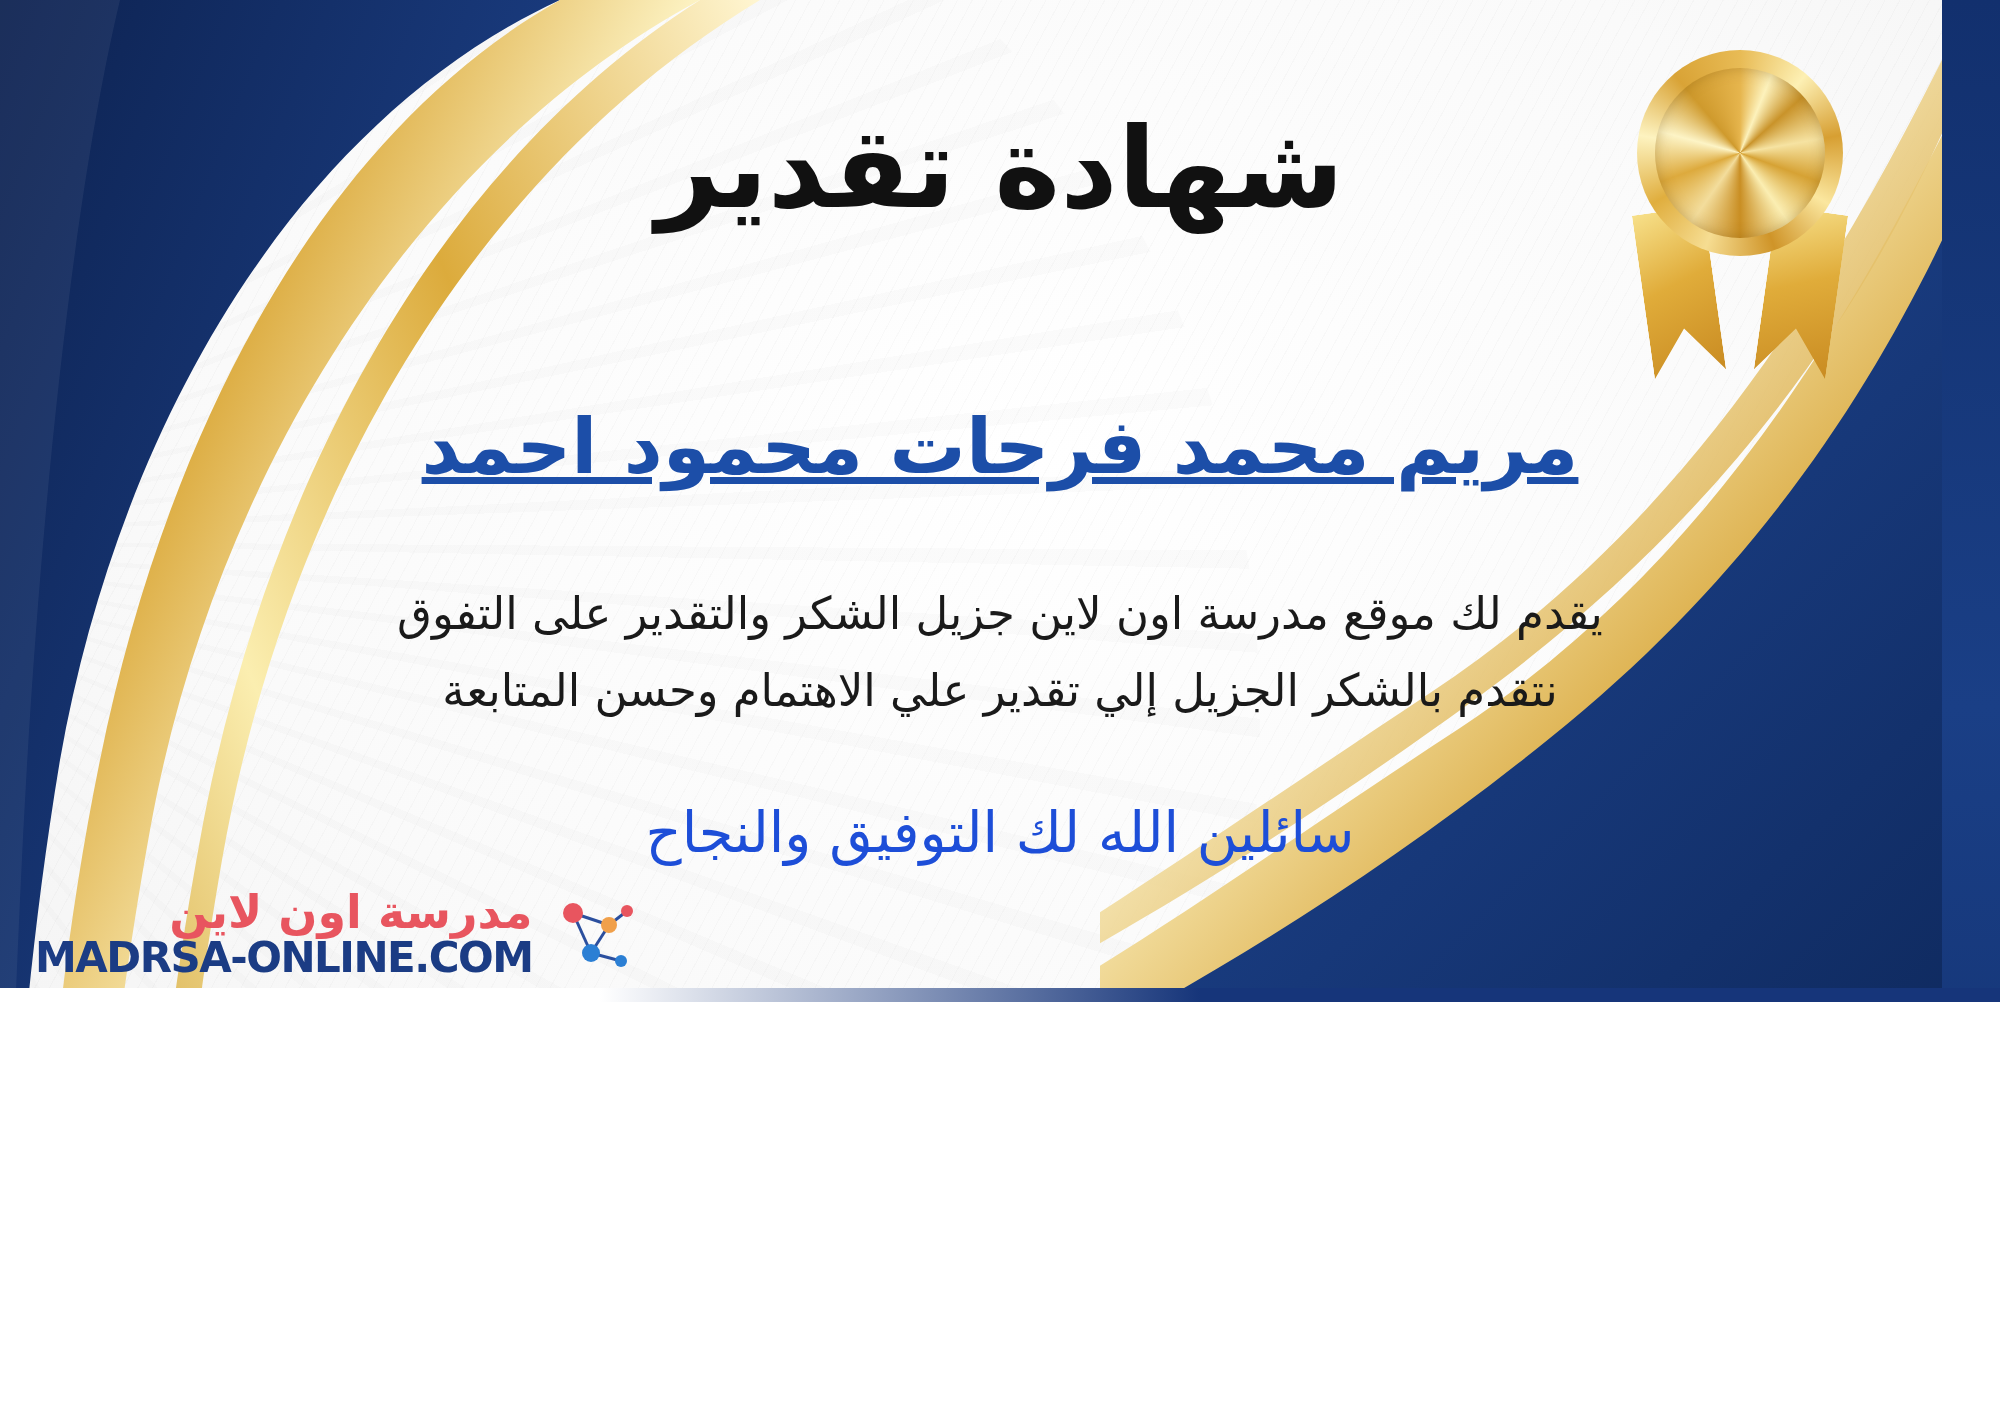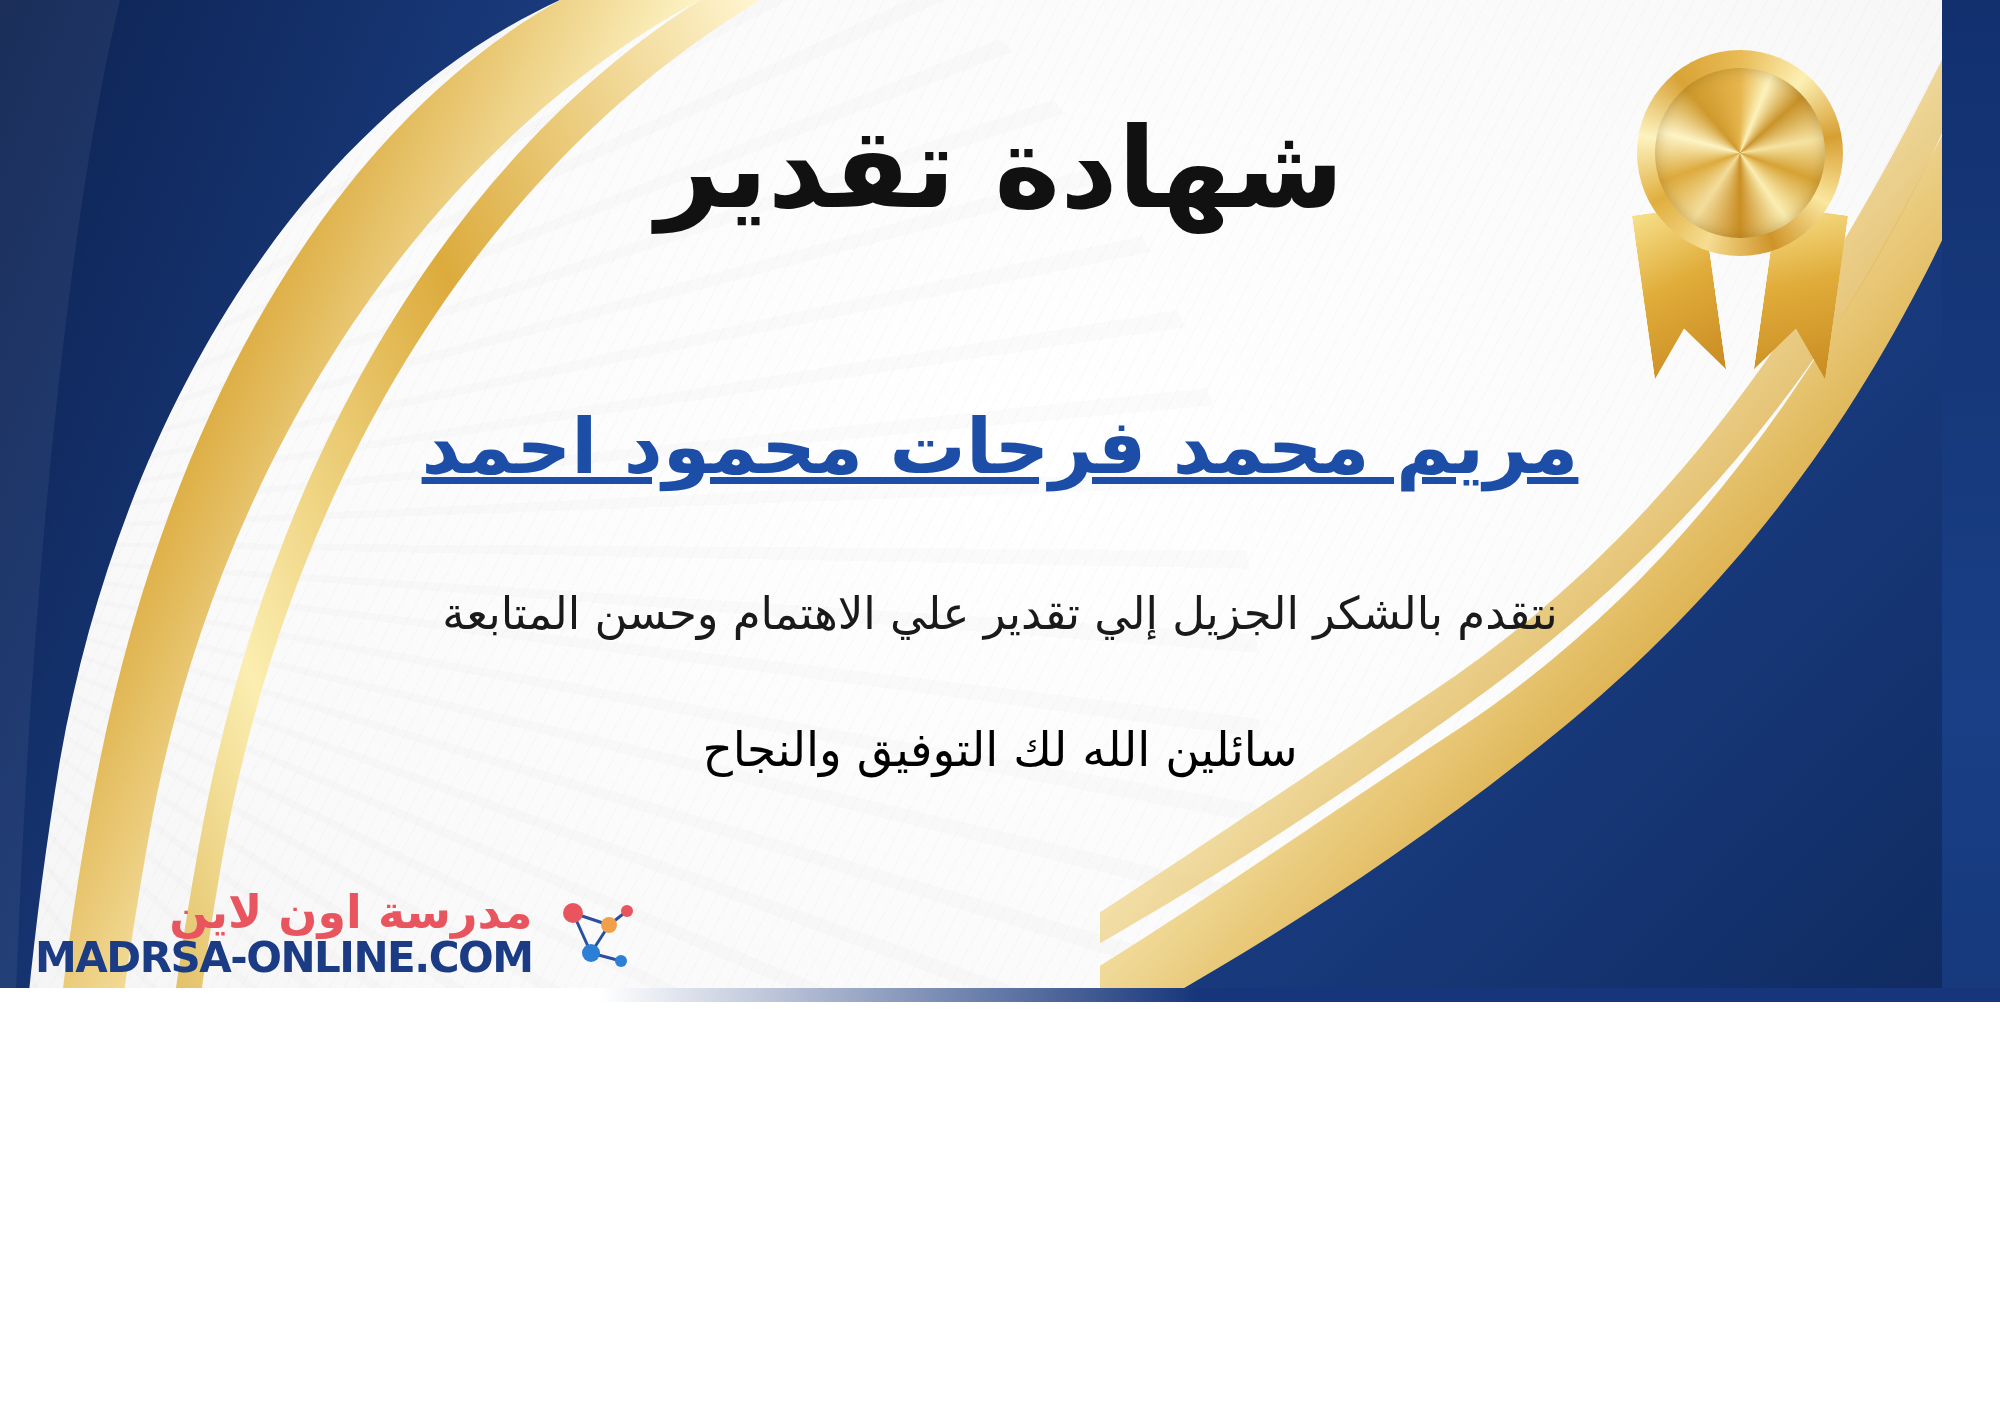--- a/index.html
+++ b/index.html
@@ -196,23 +196,23 @@
   }
   .body-line {
     white-space: nowrap;
   }
   .score {
     font-weight: 700;
     letter-spacing: 2px;
   }
   .closing {
     margin-top: 70px;
-    font-size: 47px;
+    font-size: 56px;
     font-weight: 500;
-    color: #000000;
+    color: #1d4ed8;
   }
 </style>
 </head>
 <body>
 
 <div class="certificate">
 
   <div class="bg-texture"></div>
   <div class="bg-swirl"></div>
 
@@ -277,20 +277,21 @@
       <div class="disc-inner"></div>
     </div>
   </div>
 
   <div class="content">
     <div class="title">شهادة تقدير</div>
 
     <div class="recipient">مريم محمد فرحات محمود احمد</div>
 
     <div class="body-block">
+      <div class="body-line">يقدم لك موقع مدرسة اون لاين جزيل الشكر  والتقدير على التفوق</div>
       <div class="body-line">نتقدم  بالشكر الجزيل إلي تقدير علي الاهتمام وحسن المتابعة</div>
     </div>
 
     <div class="closing">سائلين الله لك التوفيق  والنجاح</div>
   </div>
 
   <div class="logo">
     <div class="logo-text">
       <div class="logo-ar">مدرسة اون لاين</div>
       <div class="logo-url">MADRSA-ONLINE.COM</div>

